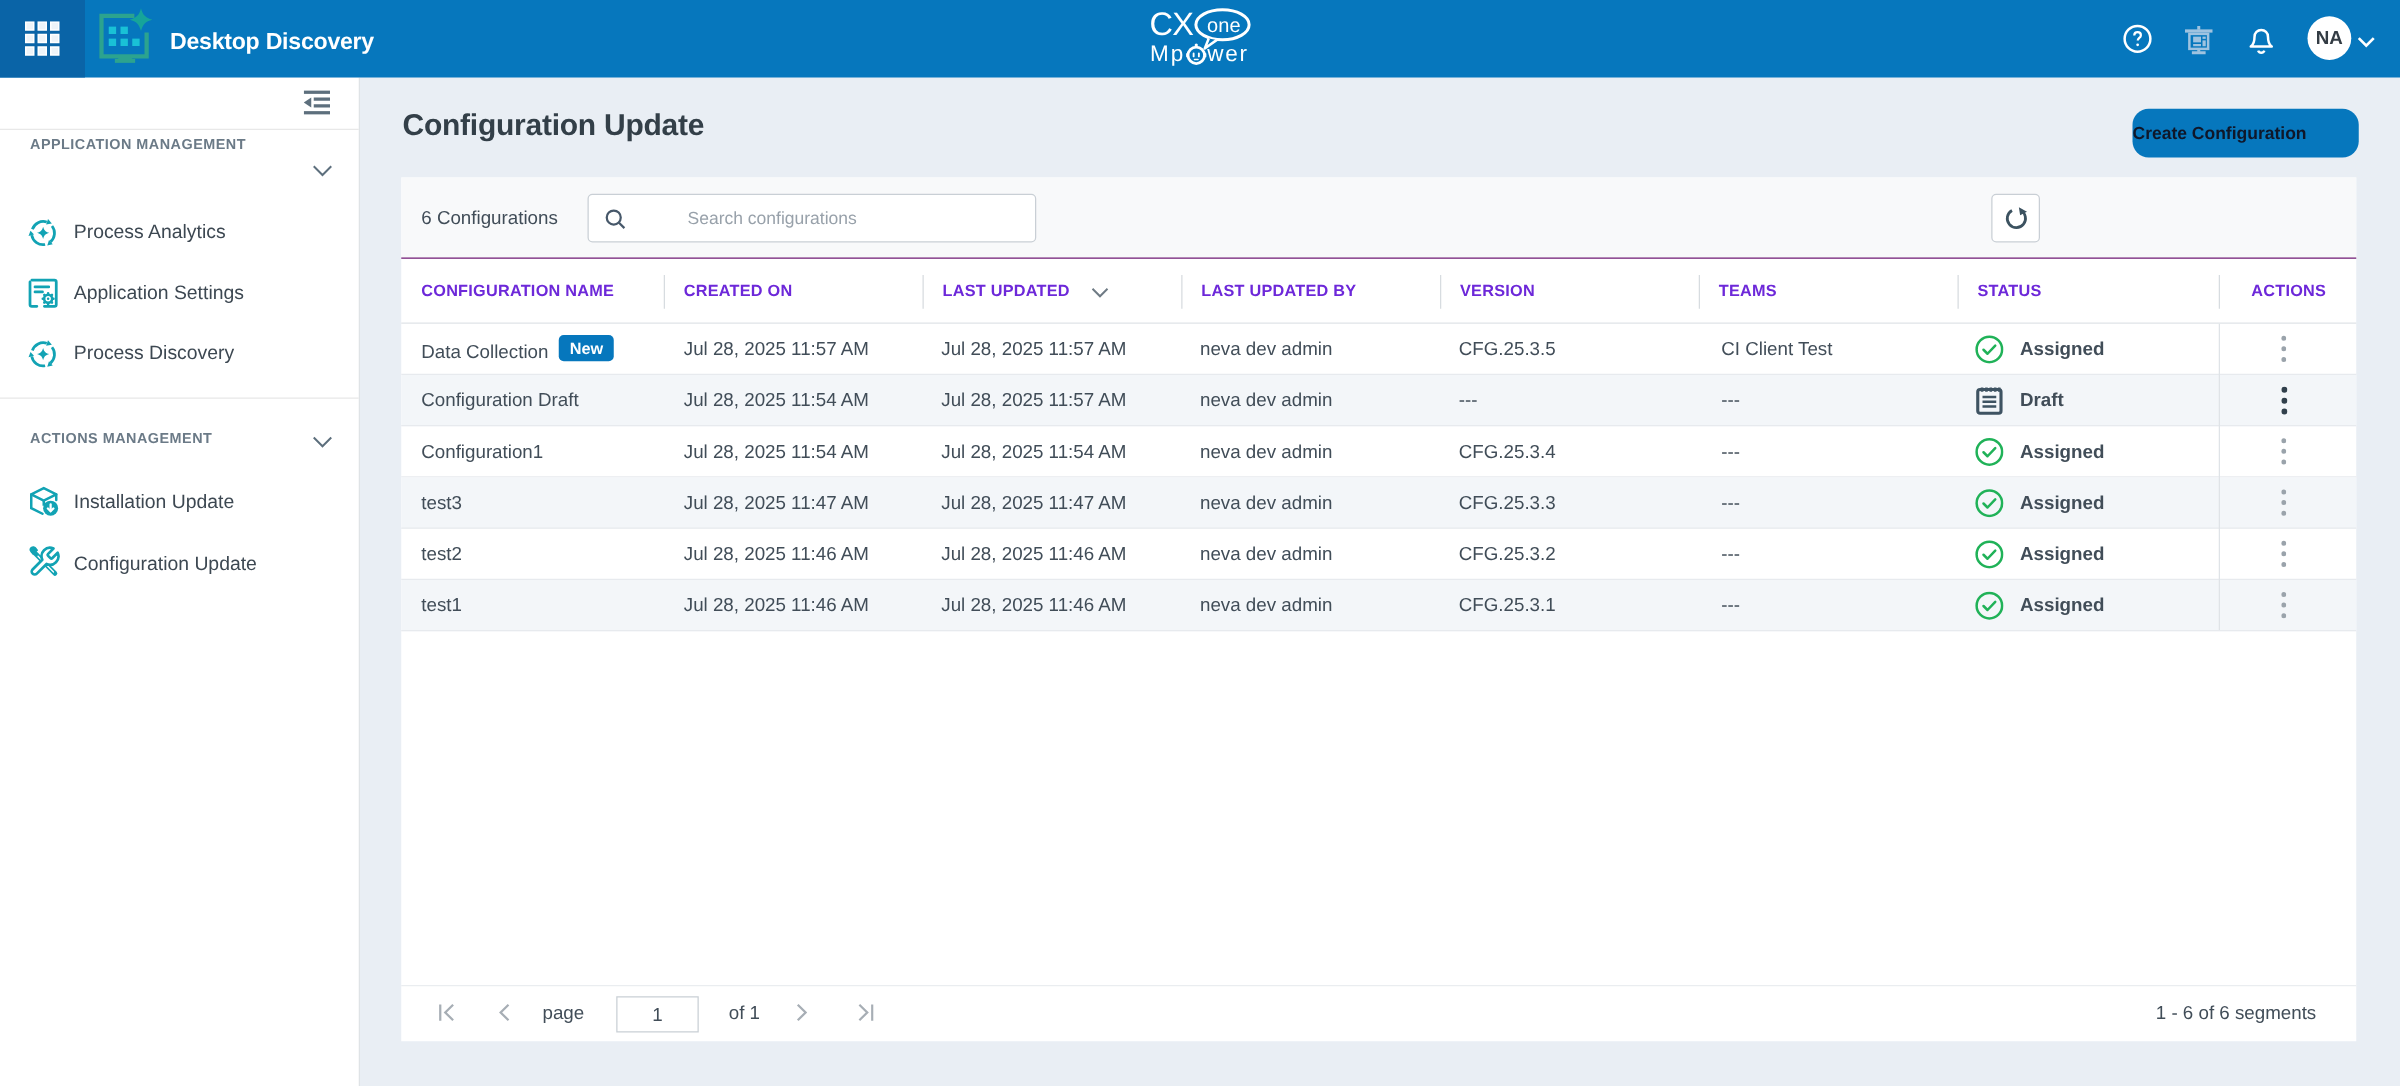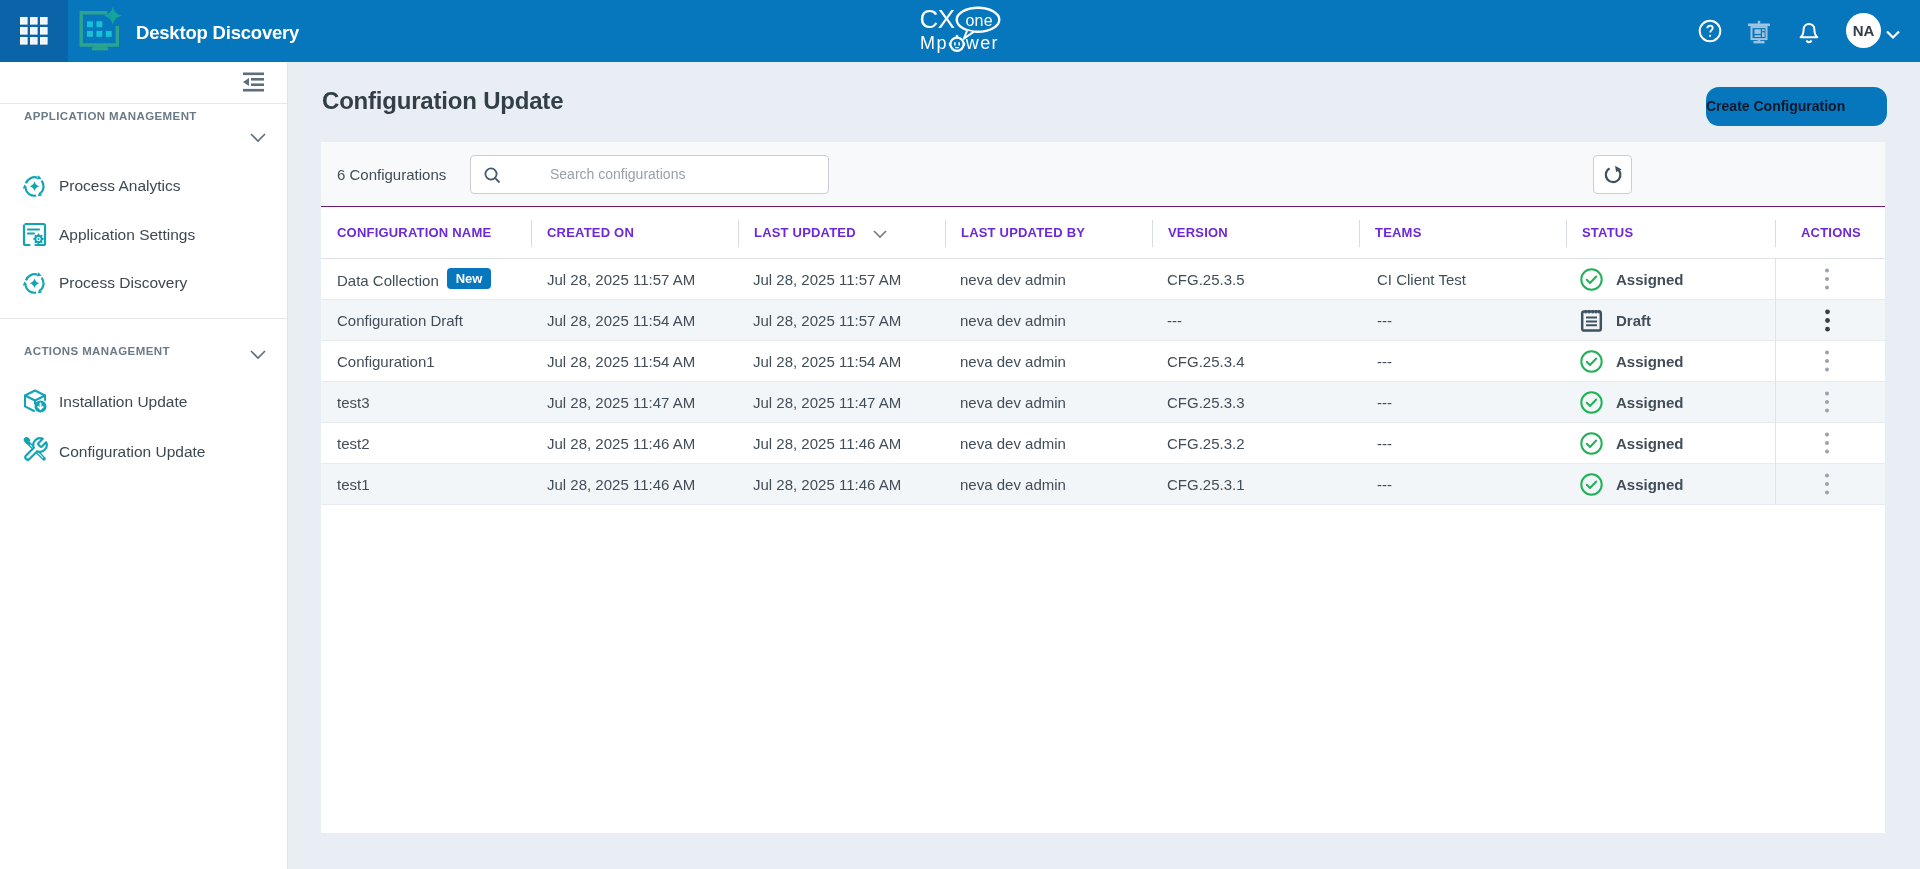--- a/index.html
+++ b/index.html
@@ -374,14 +374,32 @@
           <circle cx="11.5" cy="11.5" r="10.2"></circle>
           <path d="M6.8 11.8 l3.2 3.2 l6.2-6.5" stroke-linecap="round" stroke-linejoin="round"></path>
         </svg>
       <div class="stxt">Assigned</div>
       <svg class="dots" width="4" height="22" viewBox="0 0 4 22" fill="#9aa3ab">
           <circle cx="2" cy="2.5" r="2"></circle>
           <circle cx="2" cy="11" r="2"></circle>
           <circle cx="2" cy="19.5" r="2"></circle>
         </svg>
     </div>
+    <div class="pager">
+      <svg class="pg" style="left:30px;top:14px" width="13" height="14" viewBox="0 0 13 14" fill="none" stroke="#a7aeb5" stroke-width="1.8">
+          <path d="M1.2 0.5 v13 M11.5 0.8 l-6.3 6.2 l6.3 6.2"></path>
+        </svg>
+      <svg class="pg" style="left:78px;top:14px" width="9" height="14" viewBox="0 0 9 14" fill="none" stroke="#a7aeb5" stroke-width="1.8">
+          <path d="M7.8 0.8 l-6.3 6.2 l6.3 6.2"></path>
+        </svg>
+      <div class="pg" style="left:113px">page</div>
+      <div class="pagebox">1</div>
+      <div class="pg" style="left:262px">of 1</div>
+      <svg class="pg" style="left:316px;top:14px" width="9" height="14" viewBox="0 0 9 14" fill="none" stroke="#a7aeb5" stroke-width="1.8">
+          <path d="M1.2 0.8 l6.3 6.2 l-6.3 6.2"></path>
+        </svg>
+      <svg class="pg" style="left:365px;top:14px" width="13" height="14" viewBox="0 0 13 14" fill="none" stroke="#a7aeb5" stroke-width="1.8">
+          <path d="M11.8 0.5 v13 M1.5 0.8 l6.3 6.2 l-6.3 6.2"></path>
+        </svg>
+      <div class="segments">1 - 6 of 6 segments</div>
+    </div>
   </div>
 </div>
 
 </body></html>

